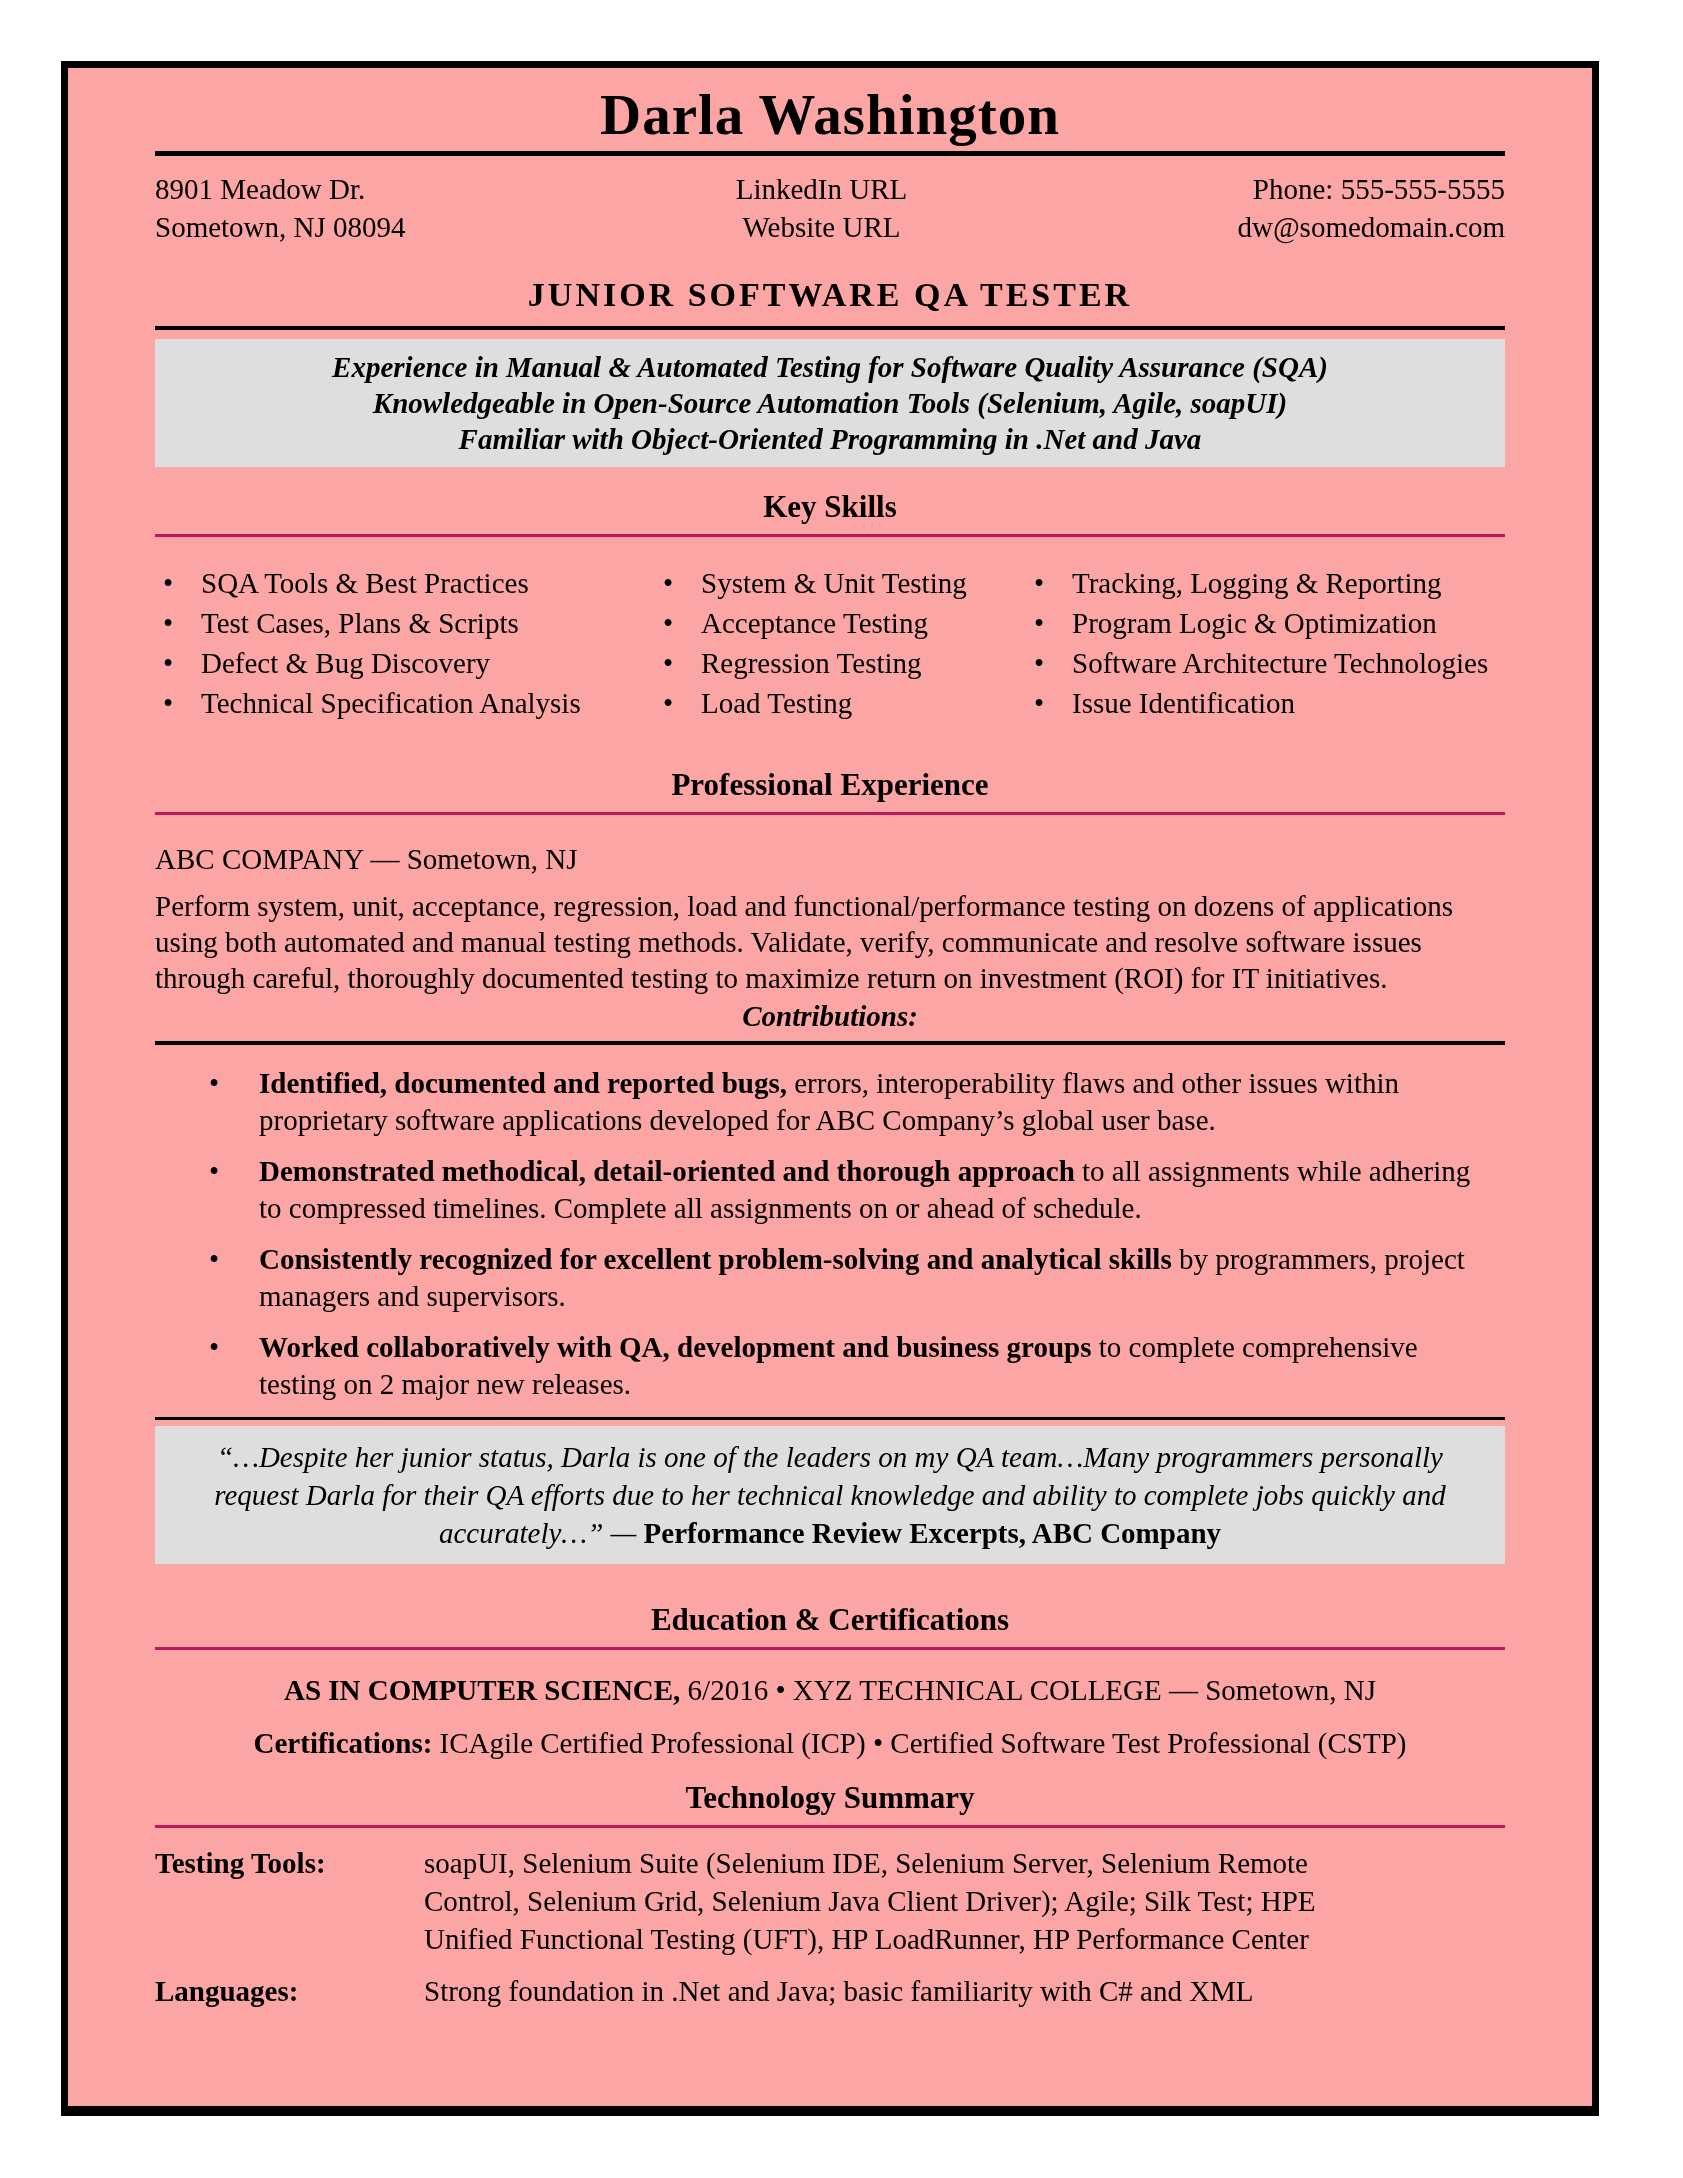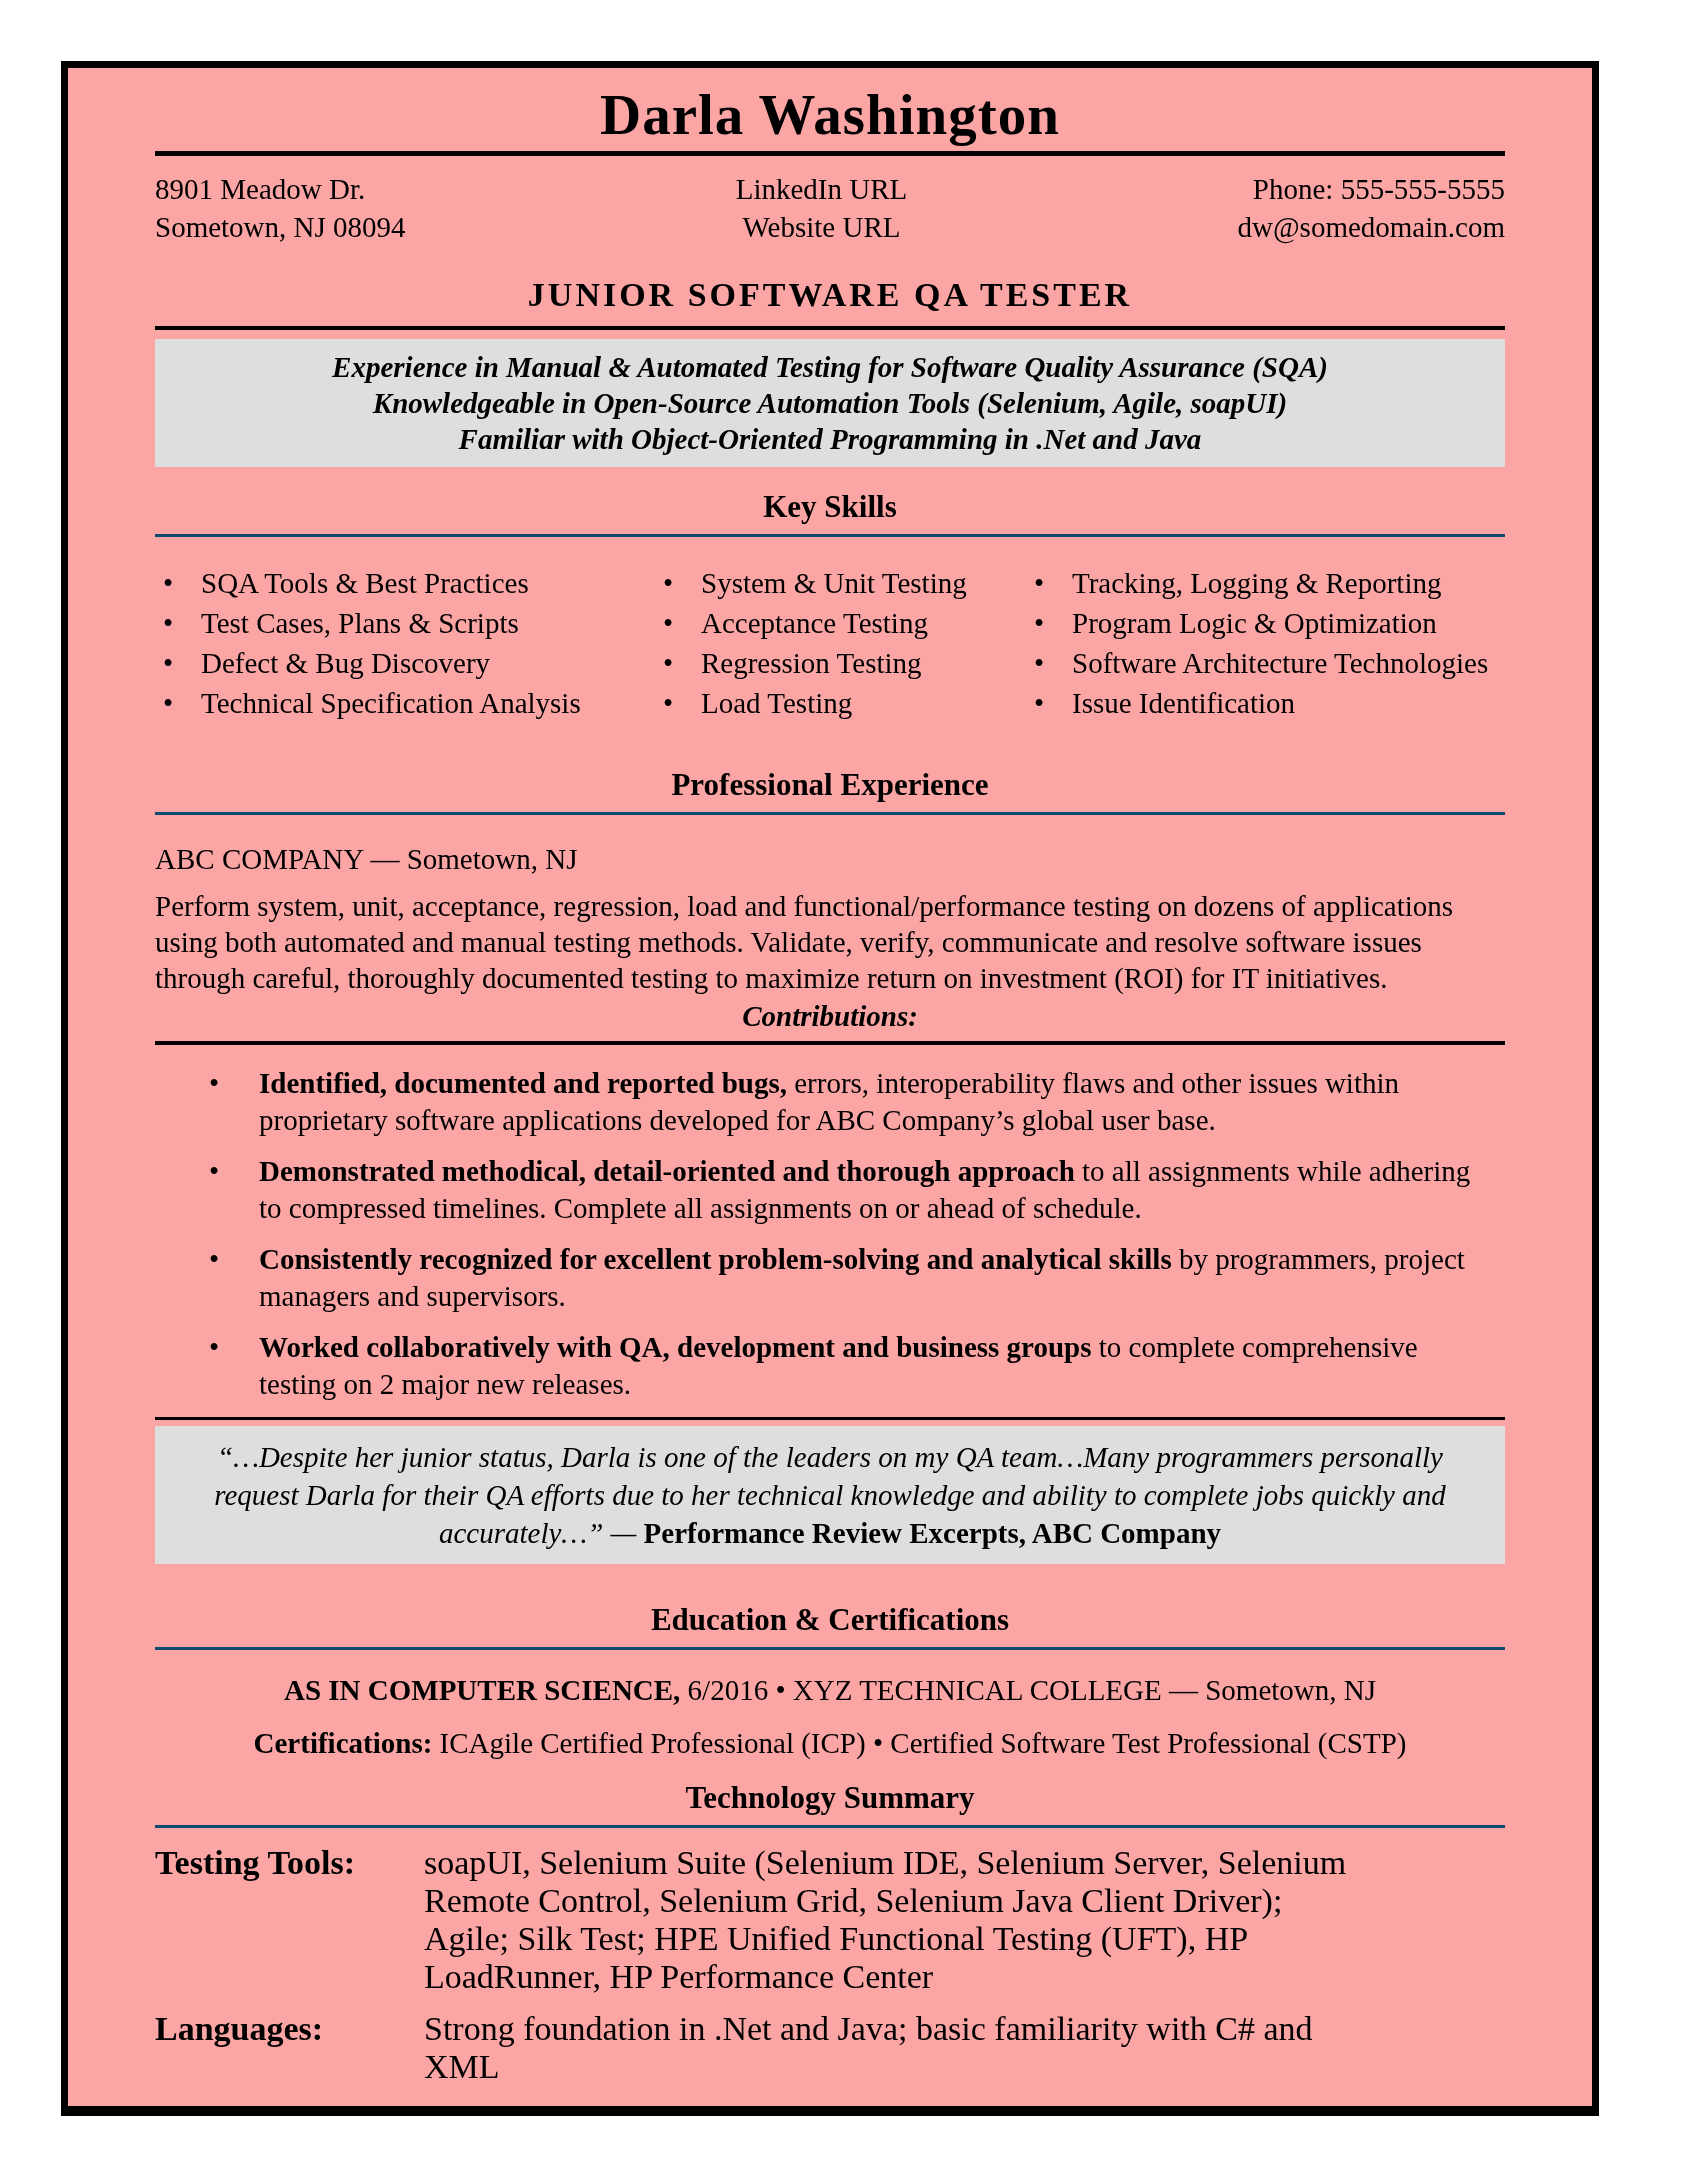--- a/index.html
+++ b/index.html
@@ -30,21 +30,21 @@
   .job-title{
     text-align:center;font-size:34px;font-weight:bold;letter-spacing:3px;
     margin-top:28px;line-height:42px;padding-bottom:10px;border-bottom:4px solid #000;
   }
   .gray-box{
     background:#dedede;text-align:center;font-style:italic;font-weight:bold;
     font-size:29px;line-height:36px;margin-top:9px;padding:10px 30px;
   }
   .section-heading{
     text-align:center;font-size:31px;font-weight:bold;line-height:40px;
-    padding-bottom:7px;border-bottom:3px solid #0c4a6e;
+    padding-bottom:7px;border-bottom:3px solid #be185d;
   }
   .mt-keyskills{margin-top:20px;}
   .mt-profexp{margin-top:42px;}
   .mt-edu{margin-top:36px;}
   .mt-tech{margin-top:16px;}
   .skills{display:flex;margin-top:26px;font-size:29px;}
   .skills-col{display:flex;flex-direction:column;}
   .skills-col.c1{width:500px;}
   .skills-col.c2{width:371px;}
   .skills-col.c3{flex:1;}
@@ -63,21 +63,21 @@
   .contrib-item .bullet{flex:0 0 104px;box-sizing:border-box;padding-left:54px;}
   .contrib-item .text{flex:1;padding-right:6px;}
   .rule{border-top:3px solid #000;margin-top:4px;}
   .quote-box{
     background:#dedede;margin-top:6px;padding:12px 40px;
     font-size:29px;font-style:italic;text-align:center;line-height:38px;
   }
   .quote-box .attr{font-style:normal;font-weight:bold;}
   .edu-line{text-align:center;font-size:29px;line-height:37px;margin-top:22px;}
   .cert-line{text-align:center;font-size:29px;line-height:37px;margin-top:16px;}
-  .tech-rows{margin-top:16px;font-size:34px;}
+  .tech-rows{margin-top:16px;font-size:29px;}
   .tech-row{display:flex;margin-bottom:14px;}
   .tech-row .label{flex:0 0 269px;font-weight:bold;line-height:38px;}
   .tech-row .value{width:941px;line-height:38px;}
 </style>
 </head>
 <body>
 
 <div class="page-frame">
 
   <div class="title-block">

